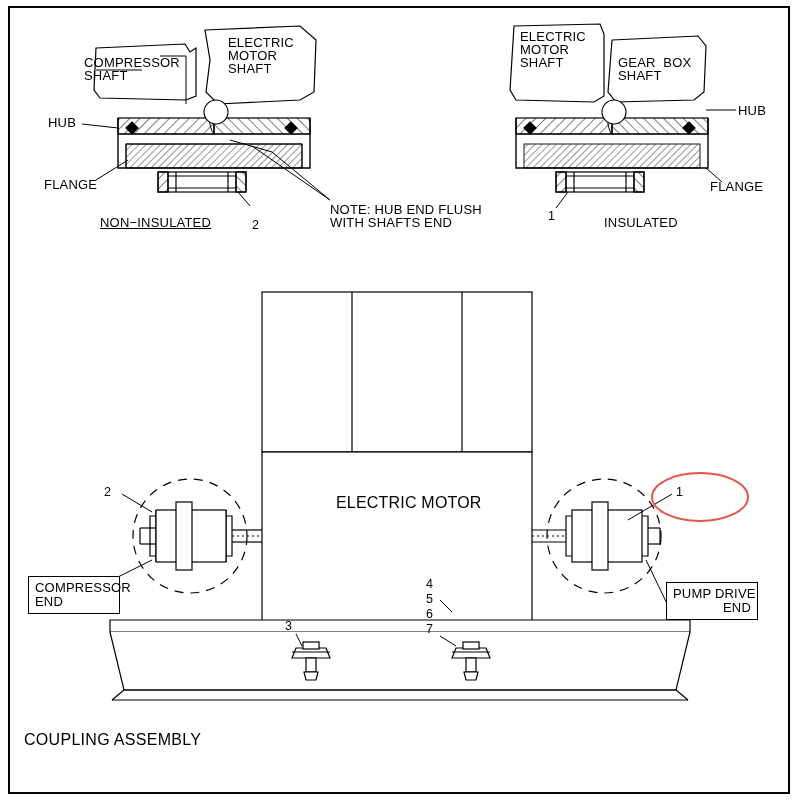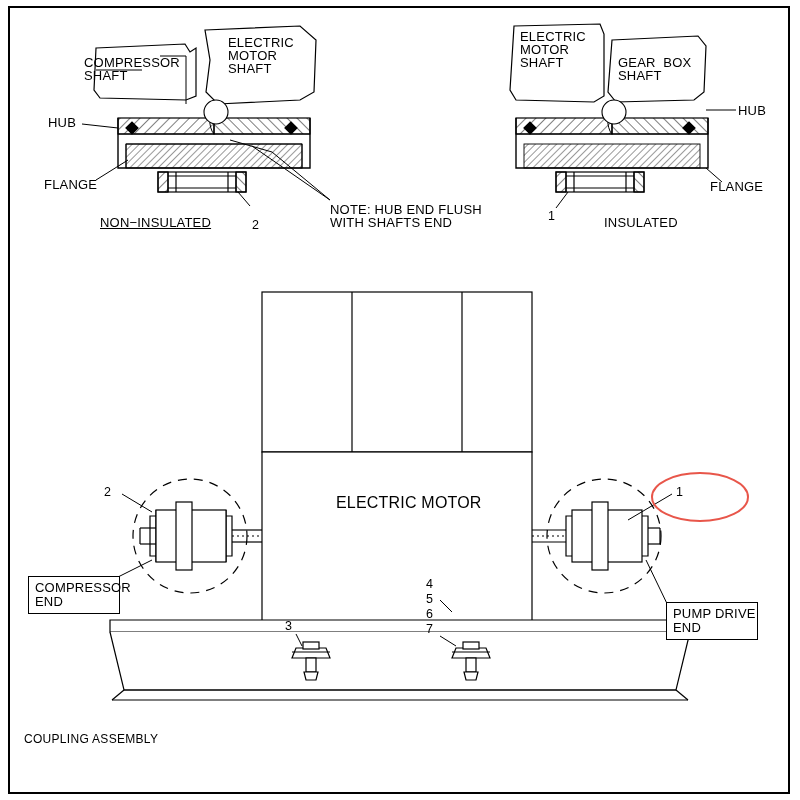--- a/index.html
+++ b/index.html
@@ -48,21 +48,21 @@
     line-height: 14px;
   }
   .lbl.num {
     font-size: 12.5px;
   }
   .notes {
     position: absolute;
     left: 24px;
     top: 731px;
     width: 746px;
-    font-size: 12px;
+    font-size: 16px;
     line-height: 17px;
     color: #000;
   }
   .notes .ttl { letter-spacing: 0.3px; }
   .notes .item { white-space: pre; }
 </style>
 </head>
 <body>
 
 <div id="page">
@@ -238,19 +238,19 @@
   <div class="lbl num" style="left:676px; top:486px;">1</div>
   <div class="lbl num" style="left:285px; top:620px;">3</div>
 
   <div class="lbl num" style="left:426px; top:578px;">4</div>
   <div class="lbl num" style="left:426px; top:593px;">5</div>
   <div class="lbl num" style="left:426px; top:608px;">6</div>
   <div class="lbl num" style="left:426px; top:623px;">7</div>
 
   <div class="lbl boxed" style="left:28px; top:576px; width:78px;">COMPRESSOR
 END</div>
-  <div class="lbl boxed" style="left:666px; top:602px; width:78px;">PUMP DRIVE
+  <div class="lbl boxed" style="left:666px; top:582px; width:78px;text-align:right;">PUMP DRIVE
 END</div>
 
   <div class="notes">
     <div class="ttl">COUPLING ASSEMBLY</div>
   </div>
 </div>
 
 </body></html>

